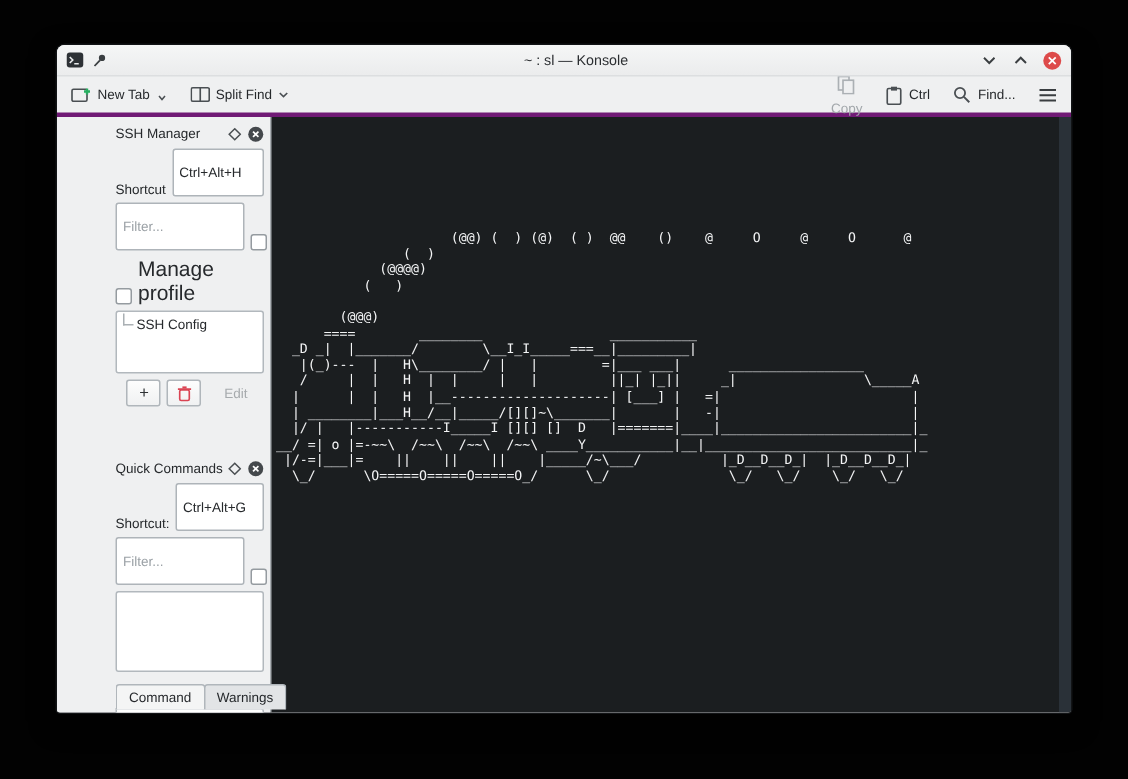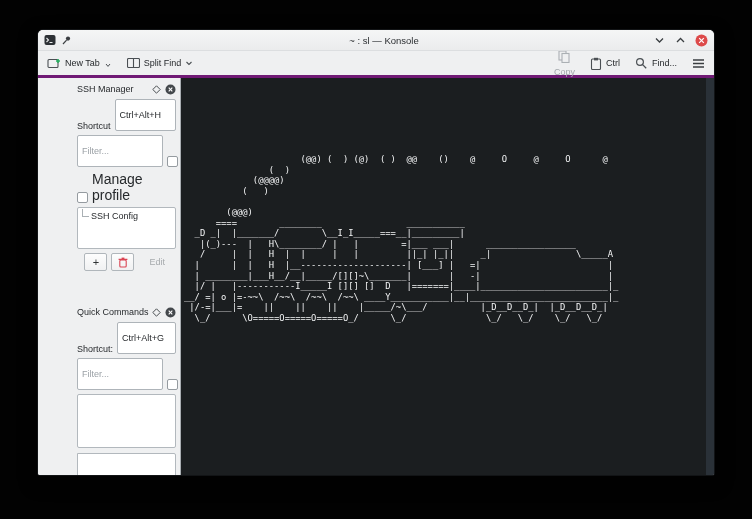--- a/index.html
+++ b/index.html
@@ -318,20 +318,24 @@
         </div>
 
         <div class="row">
           <input class="text" type="text" style="width: 86px; flex: 0 0 86px;" placeholder="Filter...">
           <span class="checkbox"></span>
           <span class="cb-lab">Invert</span>
         </div>
 
         <div class="listbox qc"></div>
 
+        <div class="tabbar">
+          <span class="tab active">Command</span>
+          <span class="tab">Warnings</span>
+        </div>
         <div class="textbox"></div>
 
         <div class="bottomrow">
           <button class="btn">
             <span>
               <svg width="11" height="10" viewBox="0 0 11 10">
                 <rect x="0.8" y="0.8" width="9.4" height="6.6" rx="0.8" fill="none" stroke="#3a3e41" stroke-width="1.1"></rect>
                 <path d="M4.4 2.5 L6.8 4.1 L4.4 5.7 Z" fill="#3a3e41"></path>
                 <line x1="3.4" y1="9.2" x2="7.6" y2="9.2" stroke="#3a3e41" stroke-width="1.1"></line>
               </svg>

